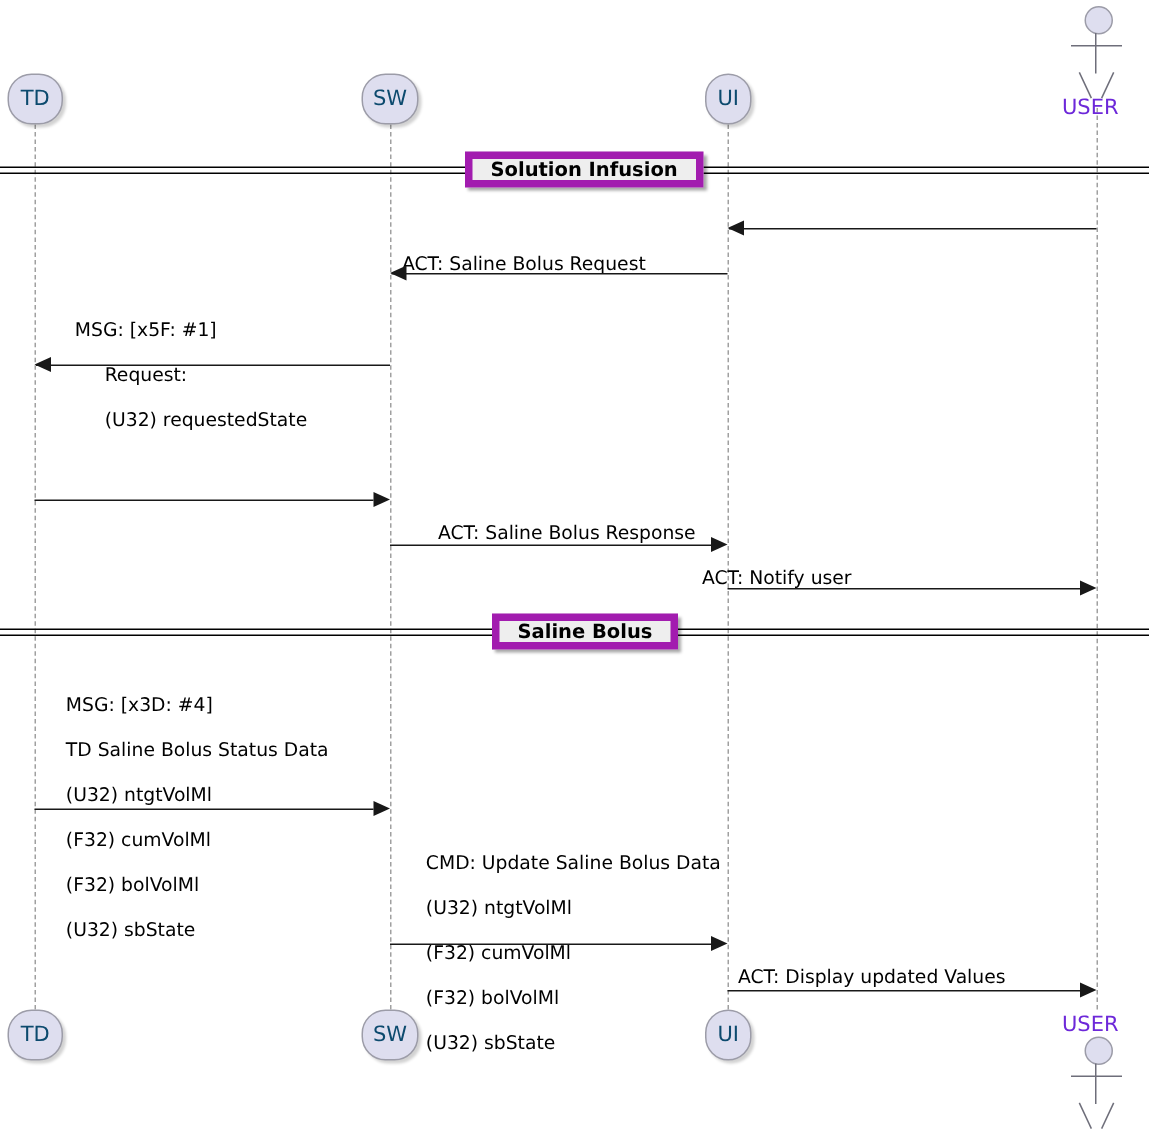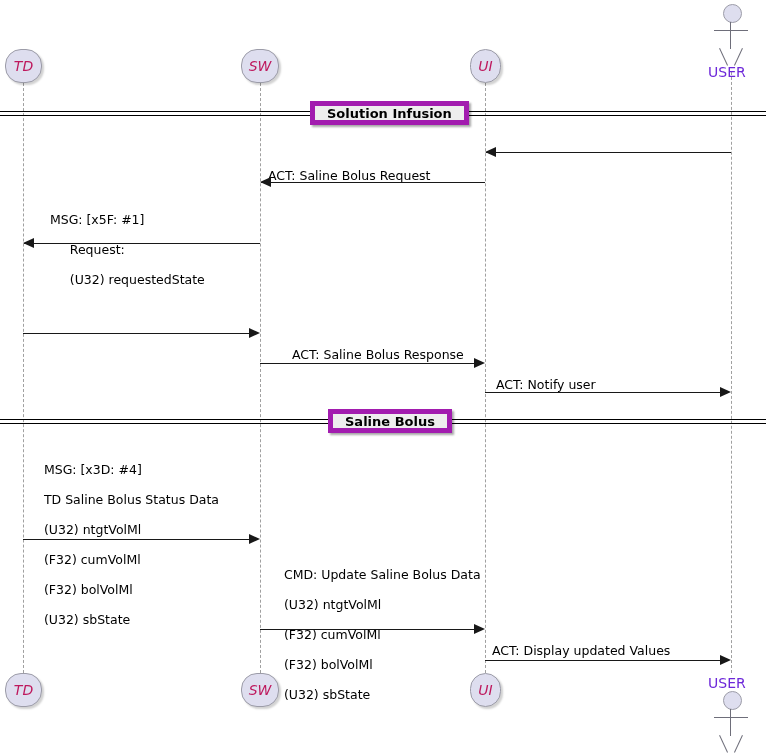--- a/index.html
+++ b/index.html
@@ -30,23 +30,22 @@
     position: absolute;
     box-sizing: border-box;
     background: #DEDEEF;
     border: 1px solid #9C9CA8;
     border-radius: 16px;
     box-shadow: 2px 2px 2px rgba(0,0,0,0.18);
     display: flex;
     align-items: center;
     justify-content: center;
     font-size: 14px;
-    color: #be185d;
+    color: #0c4a6e;
     line-height: 1;
-    font-style: italic;
   }
 
   
   .actor-wrap { position: absolute; }
   .actor-head {
     position: absolute;
     width: 17px; height: 17px;
     border-radius: 50%;
     background: #DEDEEF;
     border: 1px solid #9C9CA8;
@@ -168,21 +167,21 @@
   <div class="arrow-line" style="left:24px; top:243px; width:236px;"></div>
   <div class="arrow-head left" style="left:23px; top:238px;"></div>
 
   <div class="arrow-line" style="left:23px; top:333px; width:226px;"></div>
   <div class="arrow-head right" style="left:249px; top:328px;"></div>
 
   <div class="msg-label" style="left:292px; top:347px;">ACT: Saline Bolus Response</div>
   <div class="arrow-line" style="left:260px; top:363px; width:214px;"></div>
   <div class="arrow-head right" style="left:474px; top:358px;"></div>
 
-  <div class="msg-label" style="left:496px; top:377px;">ACT: Notify user</div>
+  <div class="msg-label" style="left:468px; top:377px;">ACT: Notify user</div>
   <div class="arrow-line" style="left:485px; top:392px; width:235px;"></div>
   <div class="arrow-head right" style="left:720px; top:387px;"></div>
 
   <div class="divider-lines" style="top:419px;"></div>
   <div class="divider-box" style="left:328px; top:409px;">
     <span>Saline Bolus</span>
   </div>
 
   <div class="msg-label" style="left:28px; top:447px;">
     <span>MSG: [x3D: #4]</span><br>

